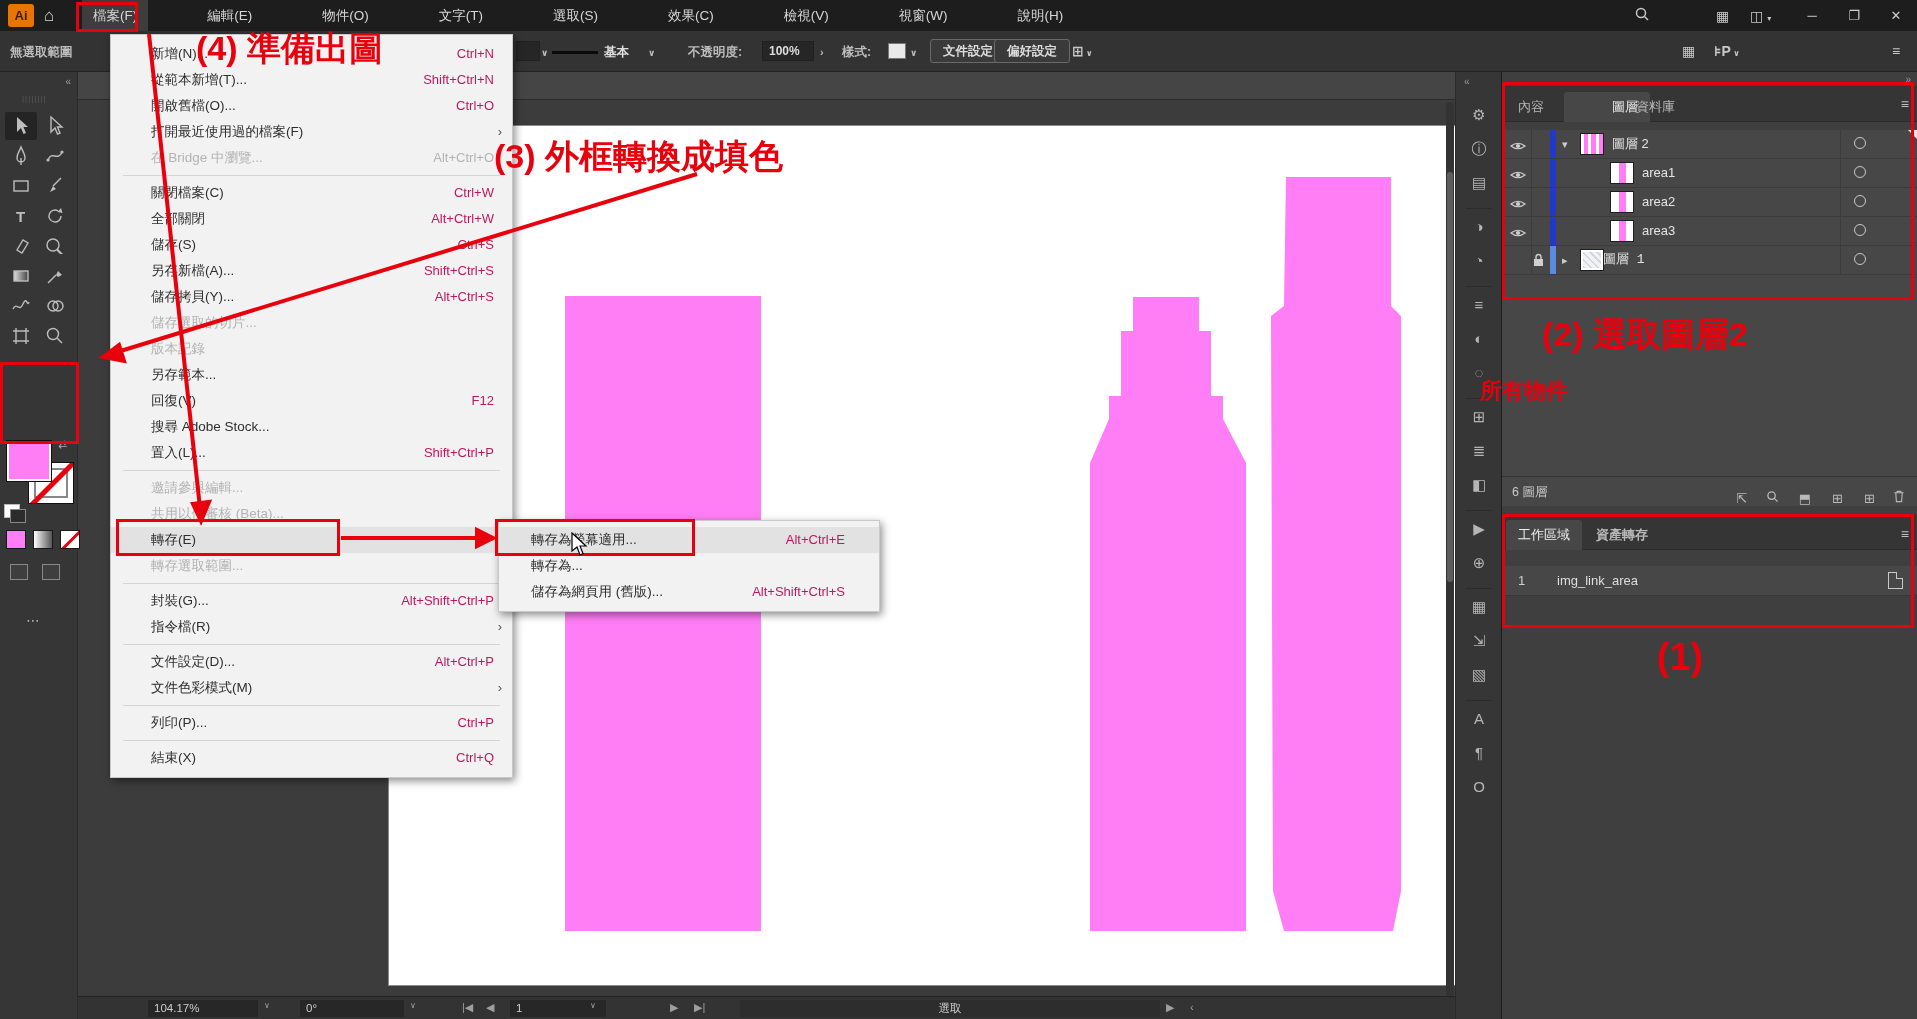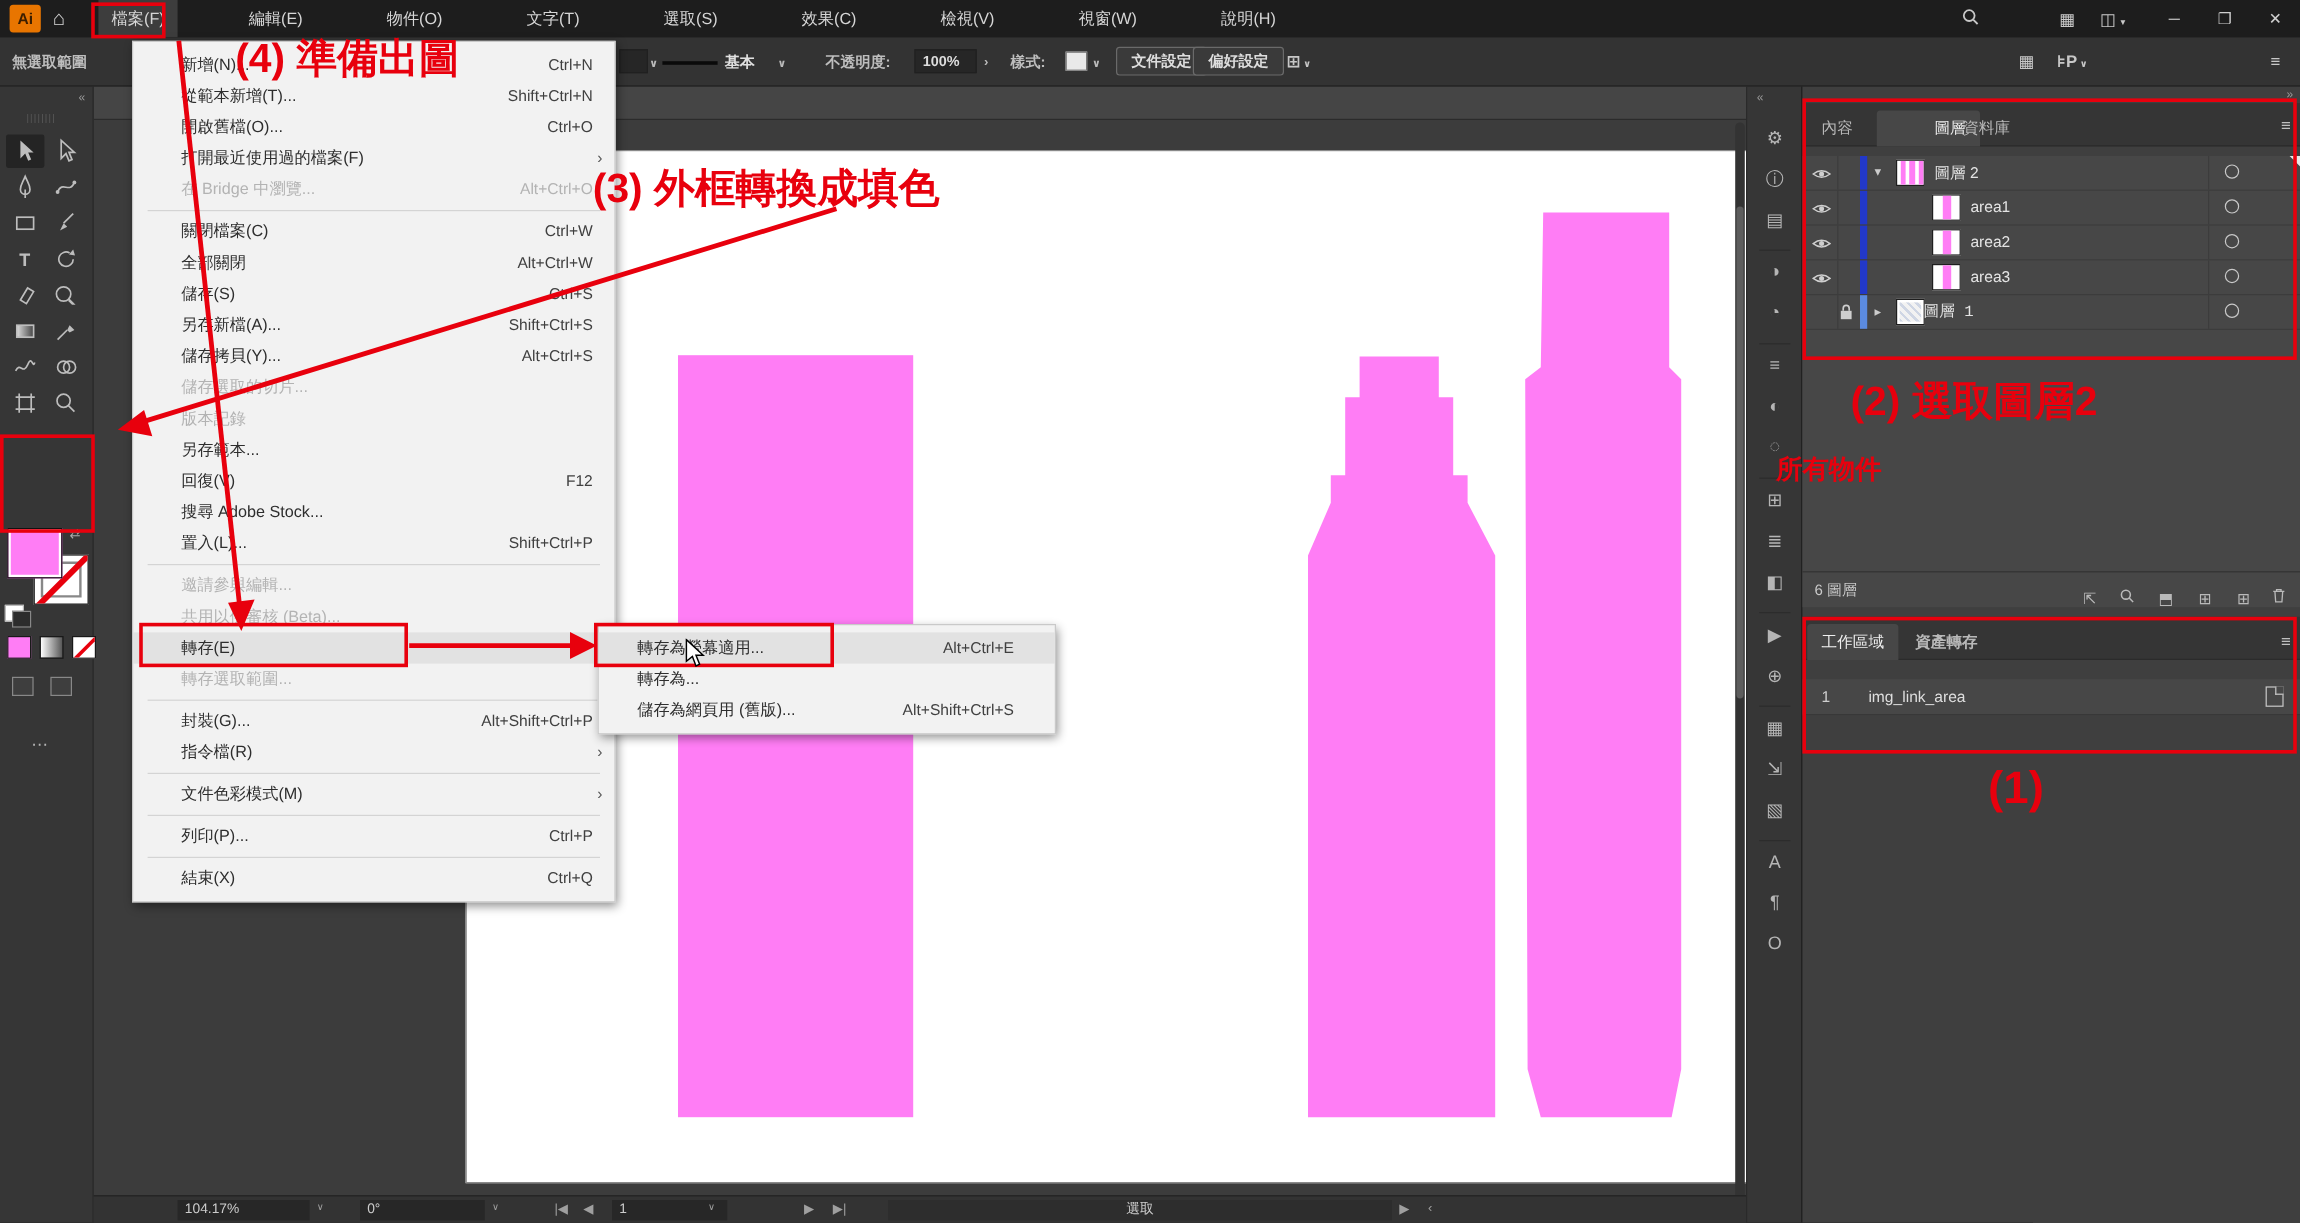--- a/index.html
+++ b/index.html
@@ -54,21 +54,21 @@
   #canvas { left:78px; top:72px; width:1377px; height:947px; background:#3c3c3c; overflow:hidden; }
   #tabstrip { left:0; top:0; width:1377px; height:28px; background:#454545; border-bottom:1px solid #2b2b2b; }
   #artboard { left:310px; top:53px; width:1141px; height:861px; background:#ffffff; border:1px solid #8a8a8a; }
   #vscroll { left:1368px; top:30px; width:8px; height:905px; background:#333; border-radius:4px; }
   #vscroll .thumb { position:absolute; left:1px; top:70px; width:6px; height:410px; background:#5d5d5d; border-radius:3px; }
 
   
   #file-menu { left:110px; top:34px; width:403px; background:#f2f2f2; border:1px solid #c9c9c9;
     box-shadow:2px 3px 8px rgba(0,0,0,.45); z-index:40; padding:6px 0; }
   .mi { position:relative; height:26px; line-height:26px; font-size:13.5px; color:#2e2e2e; padding-left:40px; }
-  .mi .sc { position:absolute; right:18px; color:#404040; font-size:13px; }
+  .mi .sc { position:absolute; right:18px; color:#be185d; font-size:13px; }
   .mi .caret { position:absolute; right:10px; color:#555; font-size:13px; }
   .mi.disabled, .mi.disabled .sc { color:#b3b3b3; }
   .mi.hl { background:#e2e2e2; }
   .msep { height:1px; background:#d4d4d4; margin:4px 12px; }
   #export-submenu { left:498px; top:520px; width:382px; background:#f2f2f2; border:1px solid #c9c9c9;
     box-shadow:2px 3px 8px rgba(0,0,0,.45); z-index:41; padding:6px 0; }
   #export-submenu .mi { padding-left:32px; }
   #export-submenu .mi .sc { right:34px; }
 
   
@@ -322,20 +322,21 @@
       <div class="mi"><span>置入(L)...</span><span class="sc">Shift+Ctrl+P</span></div>
       <div class="msep"></div>
       <div class="mi disabled"><span>邀請參與編輯...</span></div>
       <div class="mi disabled"><span>共用以供審核 (Beta)...</span></div>
       <div class="mi hl"><span>轉存(E)</span><span class="caret">›</span></div>
       <div class="mi disabled"><span>轉存選取範圍...</span></div>
       <div class="msep"></div>
       <div class="mi"><span>封裝(G)...</span><span class="sc">Alt+Shift+Ctrl+P</span></div>
       <div class="mi"><span>指令檔(R)</span><span class="caret">›</span></div>
       <div class="msep"></div>
+      <div class="mi"><span>文件設定(D)...</span><span class="sc">Alt+Ctrl+P</span></div>
       <div class="mi"><span>文件色彩模式(M)</span><span class="caret">›</span></div>
       <div class="msep"></div>
       <div class="mi"><span>列印(P)...</span><span class="sc">Ctrl+P</span></div>
       <div class="msep"></div>
       <div class="mi"><span>結束(X)</span><span class="sc">Ctrl+Q</span></div>
     </div>
   <div id="export-submenu" class="abs">
       <div class="mi hl"><span>轉存為螢幕適用...</span><span class="sc">Alt+Ctrl+E</span></div>
       <div class="mi"><span>轉存為...</span></div>
       <div class="mi"><span>儲存為網頁用 (舊版)...</span><span class="sc">Alt+Shift+Ctrl+S</span></div>

